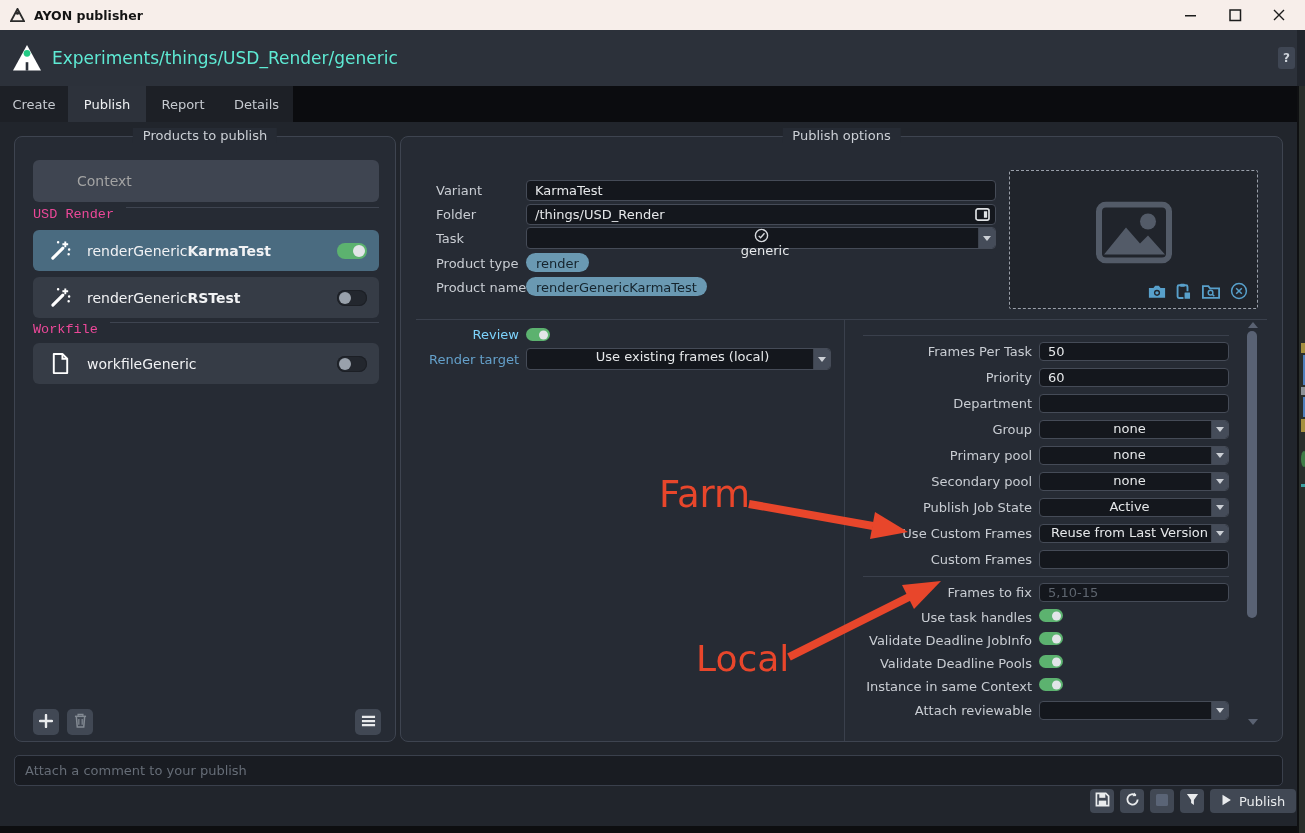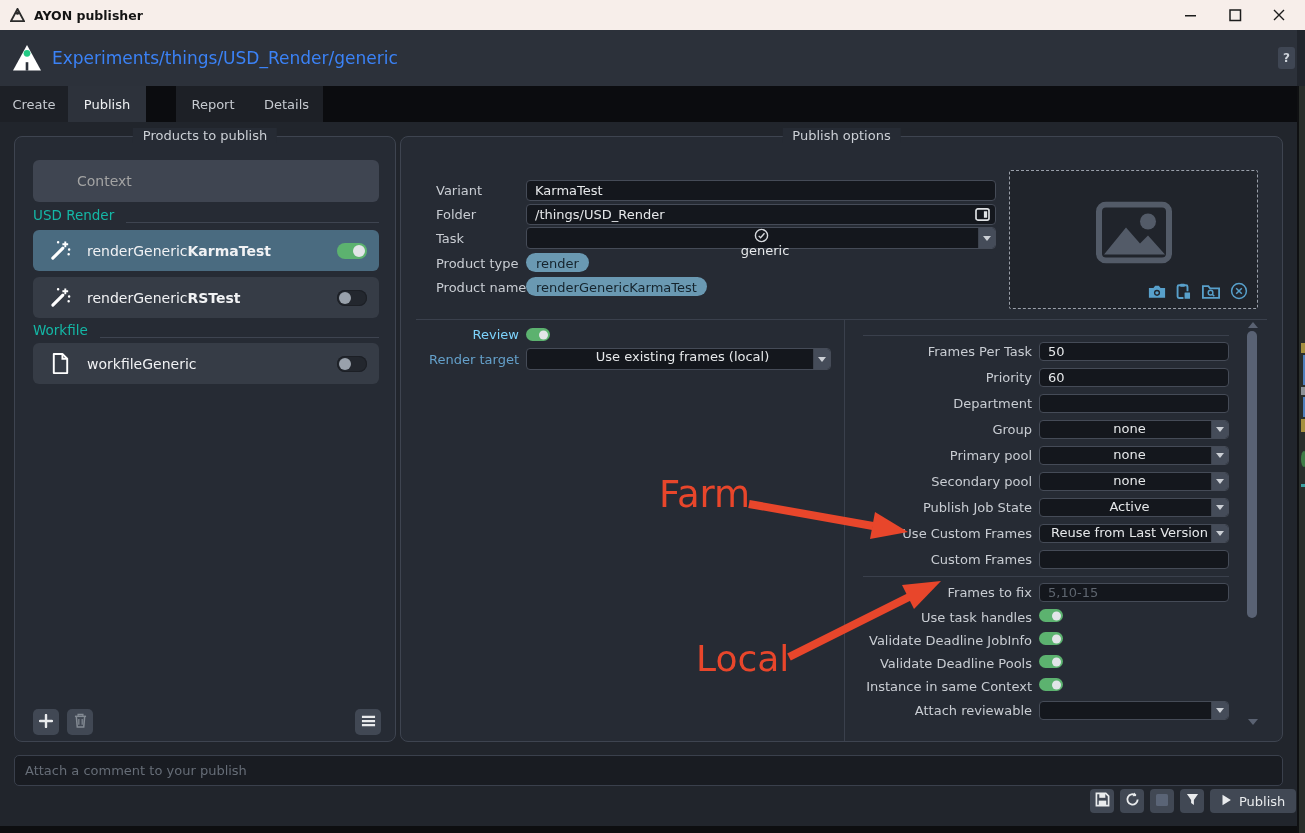--- a/index.html
+++ b/index.html
@@ -10,38 +10,38 @@
   
   .titlebar { position:absolute; left:0; top:0; width:1305px; height:30px; background:#f7eeea; display:flex; align-items:center; color:#1c1c1c; }
   .titlebar .app-ico { margin-left:10px; width:16px; height:16px; display:flex; align-items:center; }
   .titlebar .t-title { margin-left:8px; font-size:12.5px; font-weight:600; color:#141414; }
   .win-controls { position:absolute; right:4px; top:0; height:30px; display:flex; }
   .ctrl { width:44px; height:30px; display:flex; align-items:center; justify-content:center; }
 
   
   .header { position:absolute; left:0; top:30px; width:1297px; height:56px; background:#2c313a; }
   .logo { position:absolute; left:12px; top:14px; }
-  .app-path { position:absolute; left:52px; top:18px; font-size:17px; color:#3b82f6; }
+  .app-path { position:absolute; left:52px; top:18px; font-size:17px; color:#5eead4; }
   .help-btn { position:absolute; right:2px; top:17px; width:17px; height:22px; background:#3f4653; border-radius:3px; color:#cfd4db; font-size:12px; font-weight:bold; display:flex; align-items:center; justify-content:center; }
 
   
   .tabbar { position:absolute; left:0; top:86px; width:1297px; height:36px; background:#0b0c0f; display:flex; }
   .tab { height:36px; display:flex; align-items:center; justify-content:center; font-size:13px; color:#c6cad0; background:#1d2026; }
   .tab.active { background:#2d323b; color:#eef0f2; }
 
   
   .panel { position:absolute; background:#262b34; border:1px solid #3e4450; border-radius:8px; }
   .panel-legend { position:absolute; top:-9px; left:50%; transform:translateX(-50%); background:#262b34; padding:0 10px; font-size:13px; color:#ccd0d6; white-space:nowrap; z-index:3; }
   .left-panel { left:14px; top:136px; width:382px; height:606px; }
   .right-panel { left:400px; top:136px; width:883px; height:606px; }
   .panel-clip { position:absolute; left:0; top:0; right:0; bottom:0; overflow:hidden; border-radius:8px; }
 
   
   .context-btn { position:absolute; left:18px; top:23px; width:346px; height:42px; background:#3f4551; border-radius:6px; color:#a3a3a3; font-size:14px; display:flex; align-items:center; padding-left:44px; }
-  .group-label { position:absolute; left:18px; right:16px; display:flex; align-items:flex-end; font-size:13.5px; color:#14b8a6; height:16px; }
+  .group-label { position:absolute; left:18px; right:16px; display:flex; align-items:flex-start; font-size:13.5px; color:#ec4899; height:16px;font-family:Liberation Mono, monospace; }
   .group-label .line { flex:1; height:1px; background:#3e4450; margin-left:12px; }
   .item { position:absolute; left:18px; width:346px; height:41px; background:#363c46; border-radius:6px; display:flex; align-items:center; color:#f1f2f4; }
   .item.selected { background:#4a6b80; }
   .item .iico { margin-left:15px; width:24px; height:24px; display:flex; align-items:center; justify-content:center; color:#fff; }
   .item .ilabel { margin-left:15px; font-size:14px; }
   .item .ilabel b { font-weight:bold; }
   .item .tgl { position:absolute; right:12px; }
   .sq-btn { position:absolute; background:#414854; border-radius:5px; display:flex; align-items:center; justify-content:center; color:#e9ebed; }
 
   
@@ -155,21 +155,21 @@
     <div class="help-btn">?</div>
   </div>
 
   <div class="tabbar" id="tabbar">
       <div class="tab" style="width: 68px;">
         <span>Create</span>
       </div>
       <div class="tab active" style="width: 78px;">
         <span>Publish</span>
       </div>
-      <div class="tab" style="width: 74px; margin-left: 30px;">
+      <div class="tab" style="width: 74px;">
         <span>Report</span>
       </div>
       <div class="tab" style="width: 73px;">
         <span>Details</span>
       </div>
       <div style="flex: 1 1 0%;"></div>
     </div>
 
   <div class="panel left-panel">
     <span class="panel-legend">Products to publish</span>

